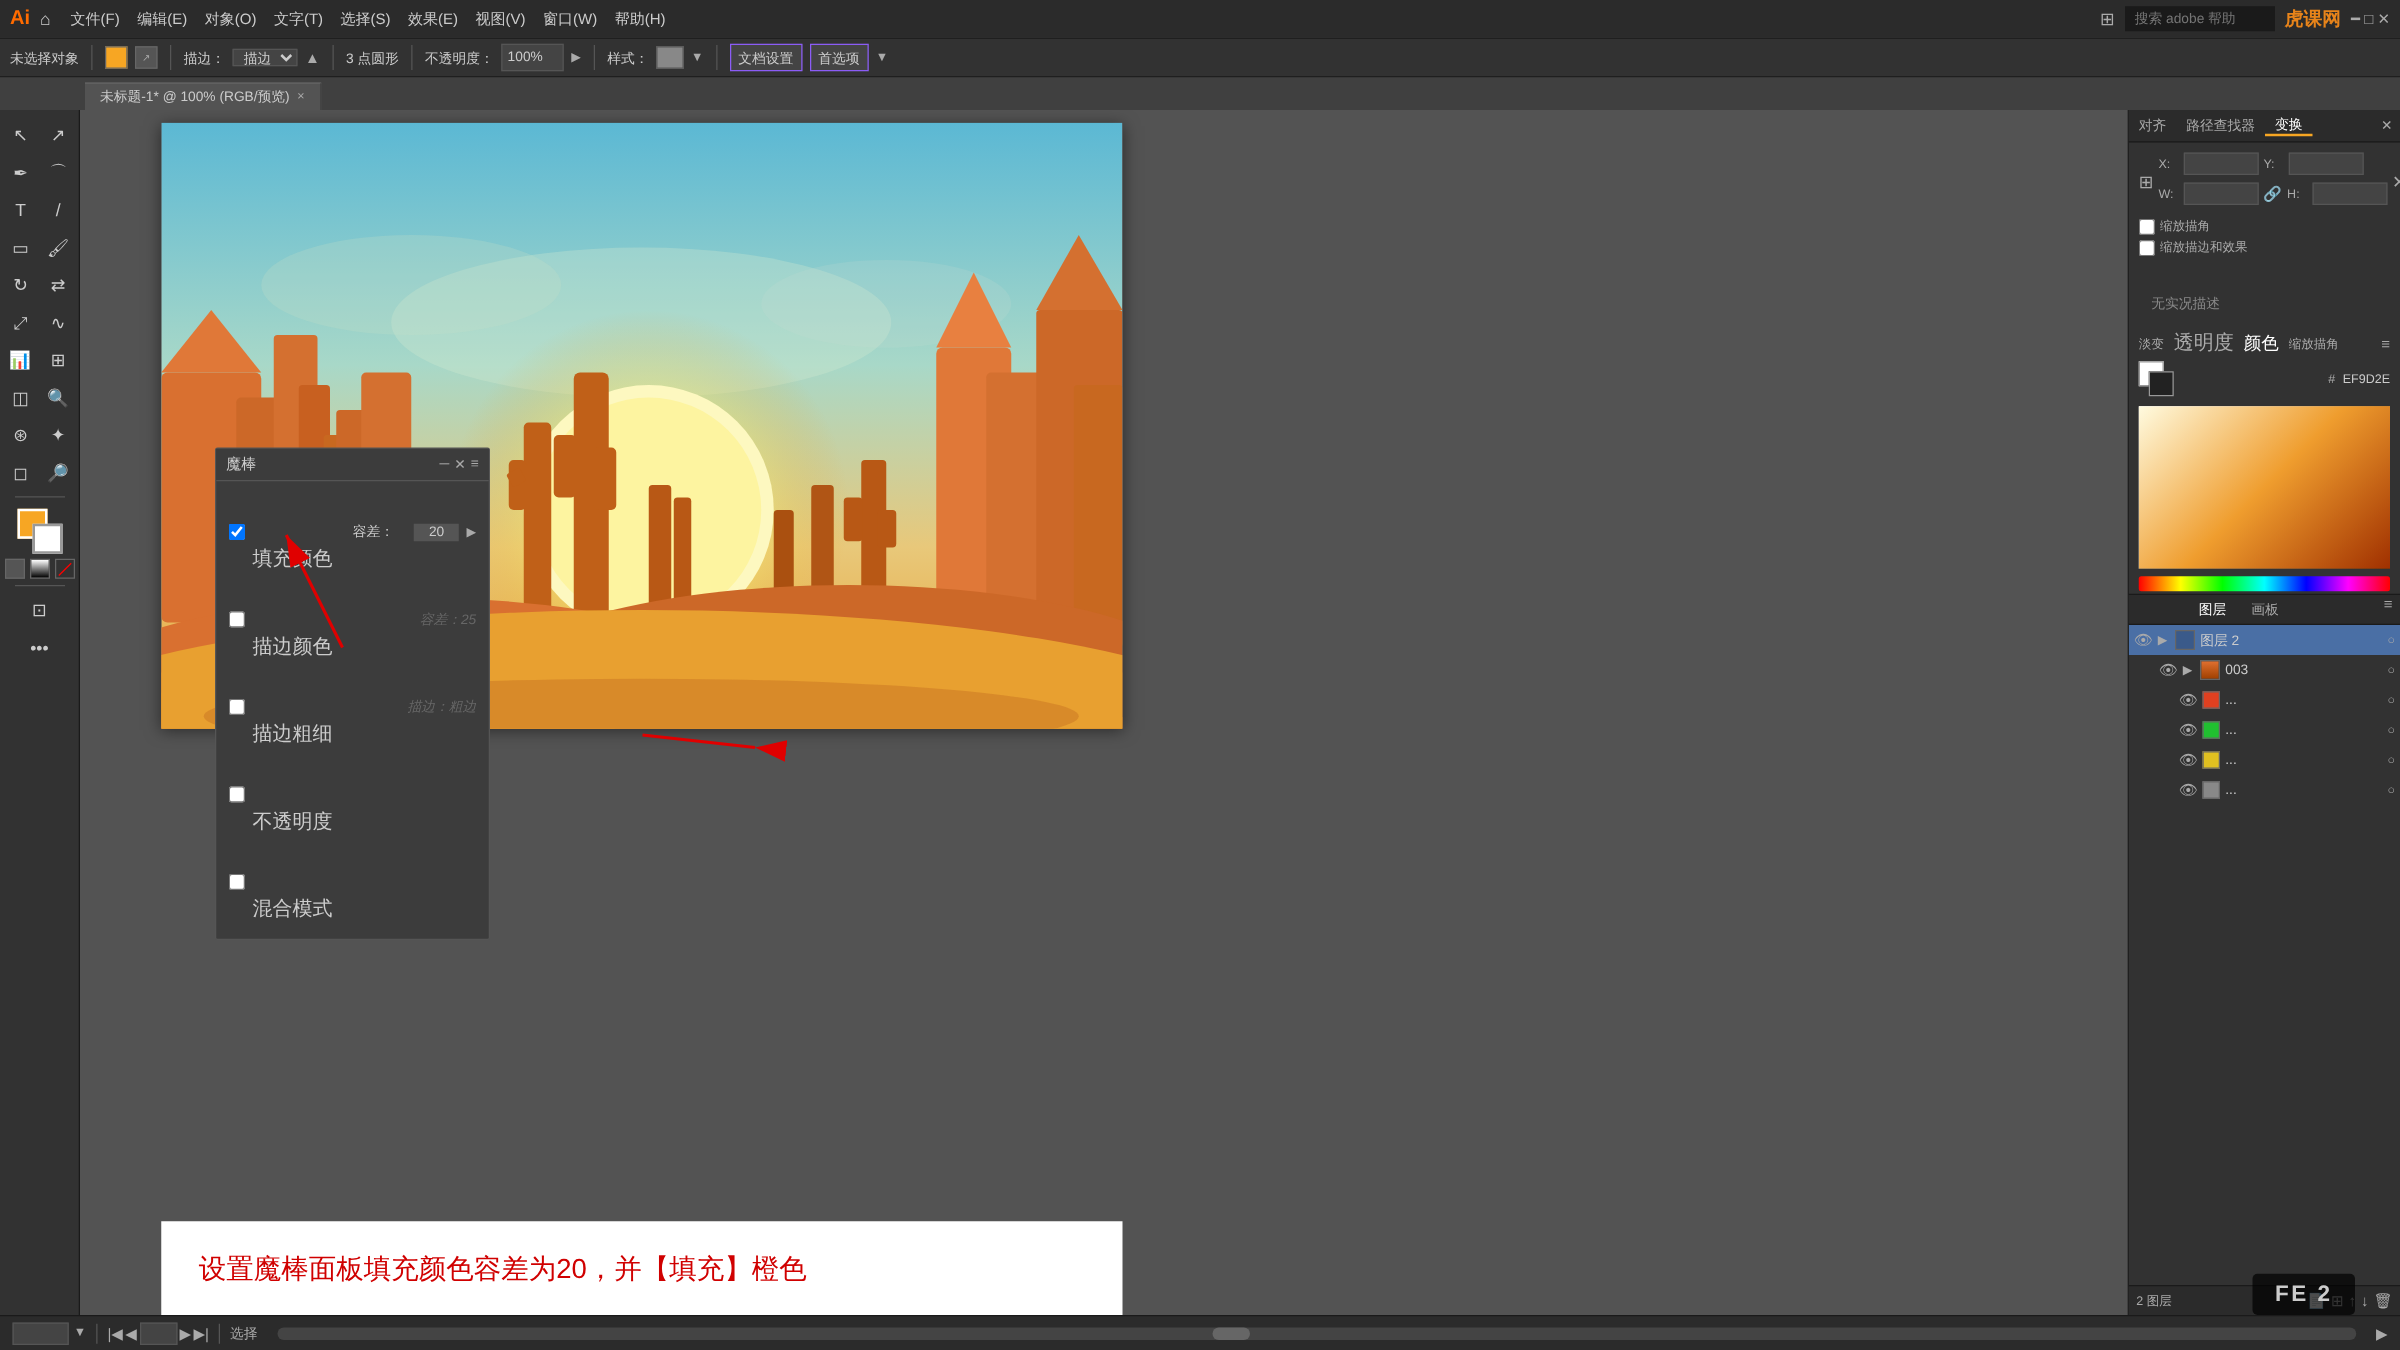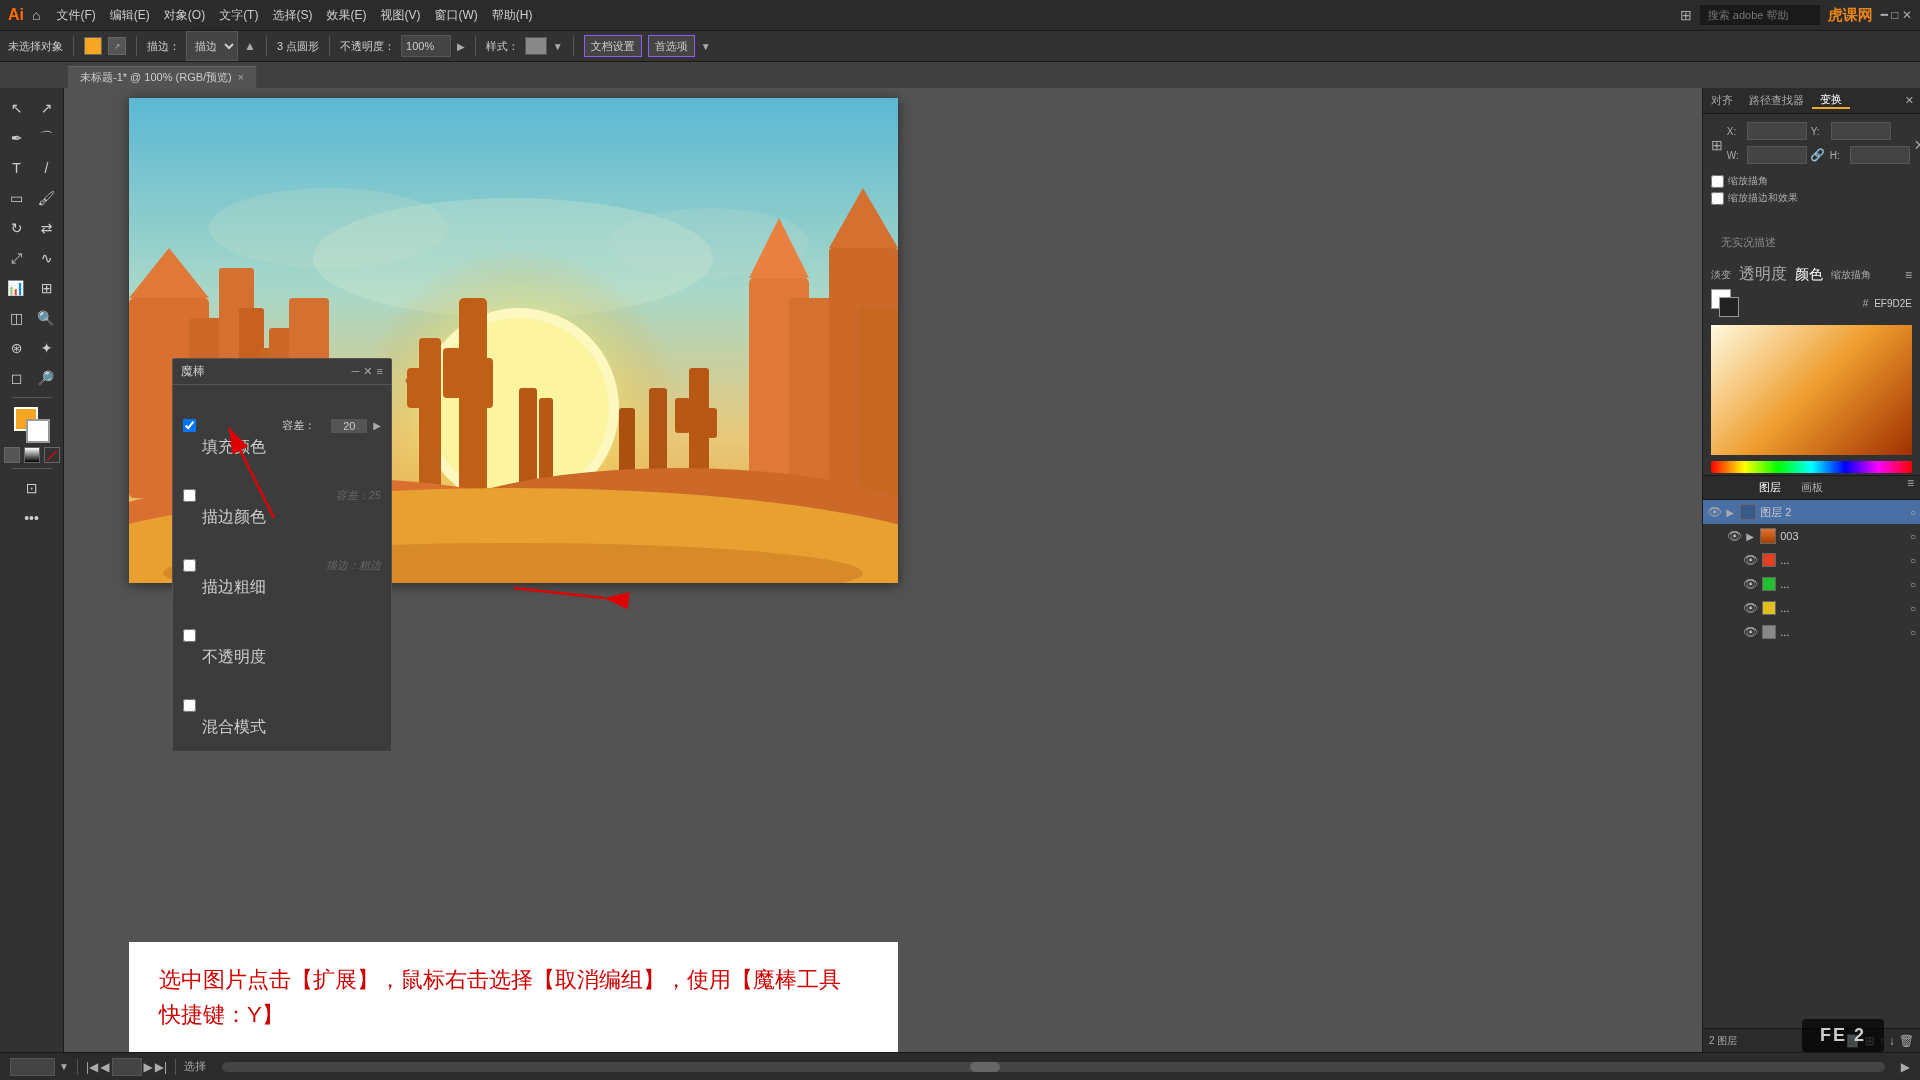--- a/index.html
+++ b/index.html
@@ -472,21 +472,21 @@
 
 <div class="options-bar">
   <span style="color:#ccc;font-size:11px;">未选择对象</span>
   <div class="divider-v"></div>
   <div class="color-swatch-orange"></div>
   <span style="display:inline-block;width:18px;height:18px;background:#555;border:1px solid #666;position:relative;">
     <span style="position:absolute;top:50%;left:50%;transform:translate(-50%,-50%);color:#aaa;font-size:8px;">↗</span>
   </span>
   <div class="divider-v"></div>
   <span style="color:#ccc;font-size:11px;">描边：</span>
-  <select style="background:#444;border:1px solid #555;color:#ccc;font-size:11px;height:30px;">
+  <select style="background:#444;border:1px solid #555;color:#ccc;font-size:11px;height:14px;">
     <option>描边</option>
   </select>
   <span style="color:#aaa;">▲</span>
   <div class="divider-v"></div>
   <span style="color:#ccc;font-size:11px;">3 点圆形</span>
   <div class="divider-v"></div>
   <span class="opacity-label">不透明度：</span>
   <input type="text" style="background: rgb(68, 68, 68); border: 1px solid rgb(85, 85, 85); color: rgb(204, 204, 204); font-size: 11px; height: 22px; width: 50px; padding: 0px 4px;" value="100%">
   <span style="color:#aaa;font-size:10px;">▶</span>
   <div class="divider-v"></div>
@@ -706,21 +706,21 @@
           <polygon points="0 0, 10 3.5, 0 7" fill="#e00000"></polygon>
         </marker>
         <marker id="arrowhead2" markerWidth="10" markerHeight="7" refX="0" refY="3.5" orient="auto">
           <polygon points="10 0, 0 3.5, 10 7" fill="#e00000"></polygon>
         </marker>
       </defs>
     </svg>
 
     <div class="annotation-area">
       <div class="annotation-text">
-        <div>选中图片点击【扩展】，鼠标右击选择【取消编组】，使用【魔棒工具 快捷键：Y】</div>
+        <div>设置魔棒面板填充颜色容差为20，并【填充】橙色</div>
       </div>
     </div>
 
   </div>
 
   <div class="right-panels">
 
     <div style="background:#2b2b2b;border-bottom:1px solid #1a1a1a;display:flex;align-items:center;height:26px;">
       <span style="padding:0 8px;font-size:11px;color:#aaa;cursor:pointer;">对齐</span>
       <span style="padding:0 8px;font-size:11px;color:#aaa;cursor:pointer;">路径查找器</span>

